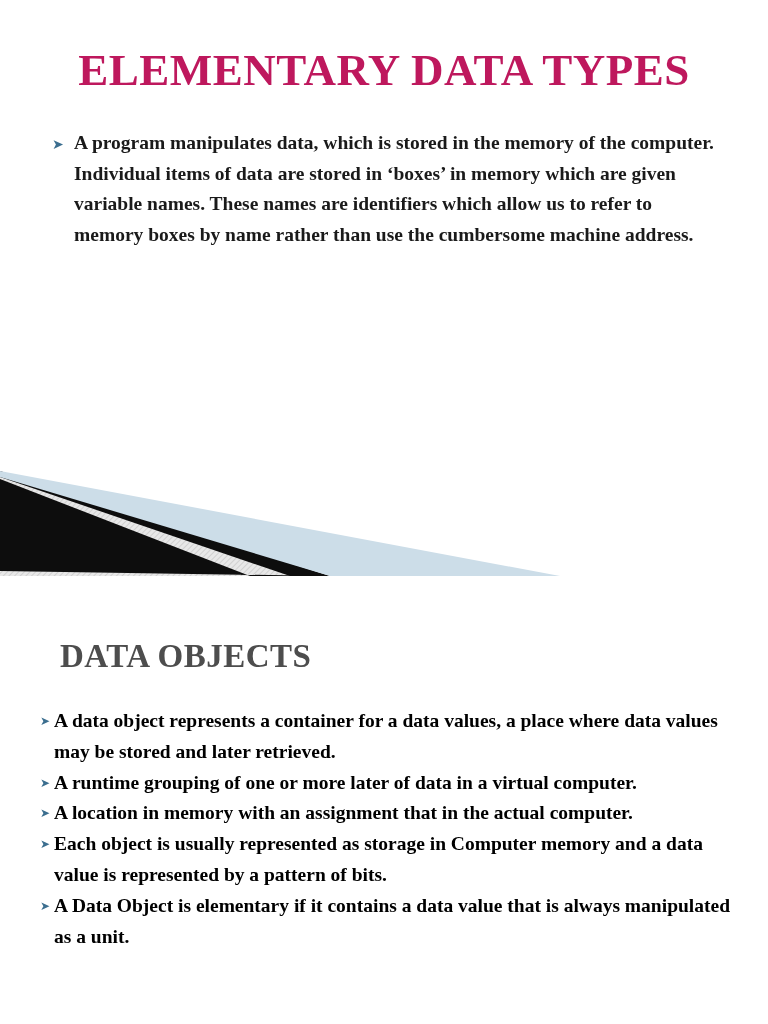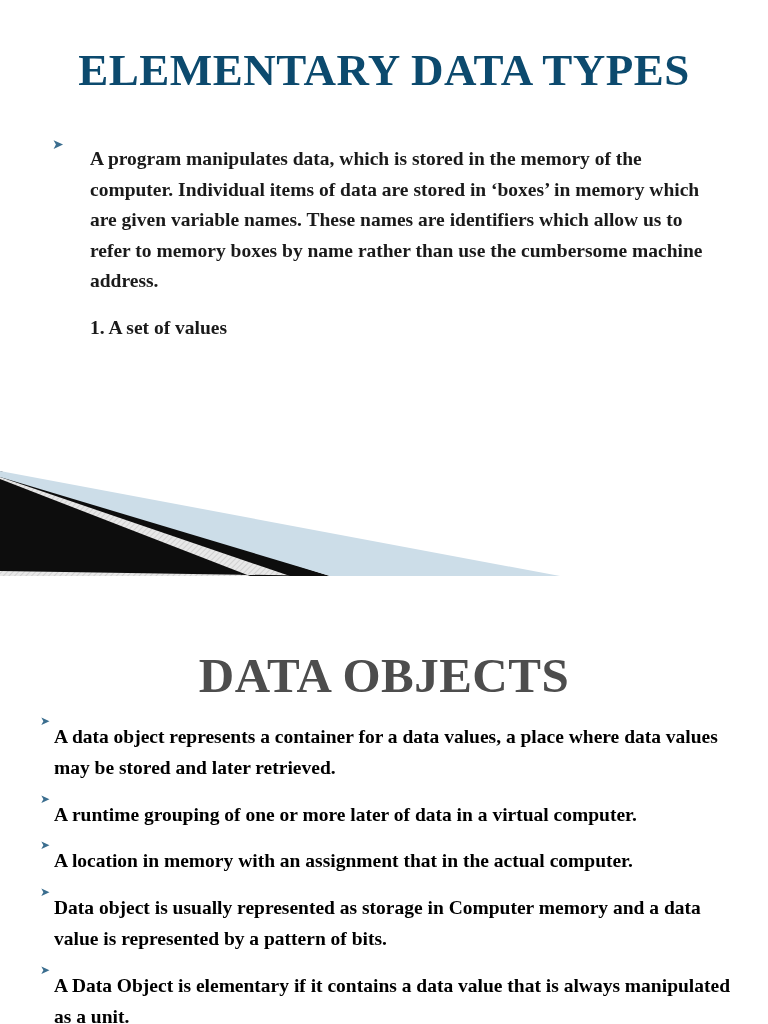--- a/index.html
+++ b/index.html
@@ -37,21 +37,21 @@
     position: absolute;
     left: 60px;
     top: 14px;
     width: 648px;
     text-align: center;
     font-family: "Liberation Serif", serif;
     font-weight: bold;
     font-size: 45px;
     line-height: 1.18;
     letter-spacing: 0.5px;
-    color: #0c4a6e;
+    color: #be185d;
   }
 
   .slide1-body {
     position: absolute;
     left: 52px;
     top: 128px;
     width: 670px;
   }
 
   .bullet-row {
@@ -71,21 +71,21 @@
   .para-block {
     flex: 1 1 auto;
     font-family: "Liberation Serif", serif;
     font-weight: bold;
     font-size: 19.5px;
     line-height: 30.6px;
     color: #1a1a1a;
   }
 
   .para-block p {
-    margin: 16px;
+    margin: 0;
   }
 
   
   .corner-wrap {
     position: absolute;
     left: 0;
     bottom: 0;
     width: 560px;
     height: 105px;
     overflow: hidden;
@@ -100,24 +100,24 @@
     height: 448px;
     overflow: hidden;
     background: #ffffff;
   }
 
   .slide2-title {
     position: absolute;
     left: 60px;
     top: 40px;
     width: 648px;
-    text-align: center;
-    font-family: "Liberation Serif", serif;
-    font-weight: bold;
-    font-size: 49px;
+    text-align: left;
+    font-family: "Liberation Serif", serif;
+    font-weight: bold;
+    font-size: 33px;
     line-height: 1.1;
     letter-spacing: 0.5px;
     color: #4d4d4d;
   }
 
   .slide2-body {
     position: absolute;
     left: 40px;
     top: 130px;
     width: 706px;
@@ -137,38 +137,36 @@
     line-height: 30px;
   }
 
   .s2-text {
     flex: 1 1 auto;
     font-family: "Liberation Serif", serif;
     font-weight: bold;
     font-size: 19.5px;
     line-height: 30.8px;
     color: #000000;
-    margin-top: 16px;
   }
 </style>
 </head>
 <body>
 
 <div class="page">
 
   <section class="slide1">
 
     <h1 class="slide1-title">ELEMENTARY DATA TYPES</h1>
 
     <div class="slide1-body">
       <div class="bullet-row">
         <span class="bullet-mark">➤</span>
         <div class="para-block">
           <p>A program manipulates data, which is stored in the memory of the computer. Individual items of data are stored in ‘boxes’ in memory which are given variable names. These names are identifiers which allow us to refer to memory boxes by name rather than use the cumbersome machine address.</p>
-          <p>1. A set of values</p>
         </div>
       </div>
     </div>
 
     <div class="corner-wrap">
       <svg width="560" height="105" viewBox="0 0 560 105" xmlns="http://www.w3.org/2000/svg" aria-hidden="true">
         <defs>
           <pattern id="hatch" width="4" height="4" patternUnits="userSpaceOnUse" patternTransform="rotate(45)">
             <rect width="4" height="4" fill="#e8e8e8"></rect>
             <line x1="0" y1="0" x2="0" y2="4" stroke="#bdbdbd" stroke-width="1.1"></line>
@@ -202,21 +200,21 @@
         <span class="s2-text">A runtime grouping of one or more later of data in a virtual computer.</span>
       </div>
 
       <div class="s2-item">
         <span class="s2-mark">➤</span>
         <span class="s2-text">A location in memory with an assignment that in the actual computer.</span>
       </div>
 
       <div class="s2-item">
         <span class="s2-mark">➤</span>
-        <span class="s2-text">Data object is usually represented as storage in Computer memory and a data value is represented by a pattern of bits.</span>
+        <span class="s2-text">Each object is usually represented as storage in Computer memory and a data value is represented by a pattern of bits.</span>
       </div>
 
       <div class="s2-item">
         <span class="s2-mark">➤</span>
         <span class="s2-text">A Data Object is elementary if it contains a data value that is always manipulated as a unit.</span>
       </div>
 
     </div>
   </section>
 

